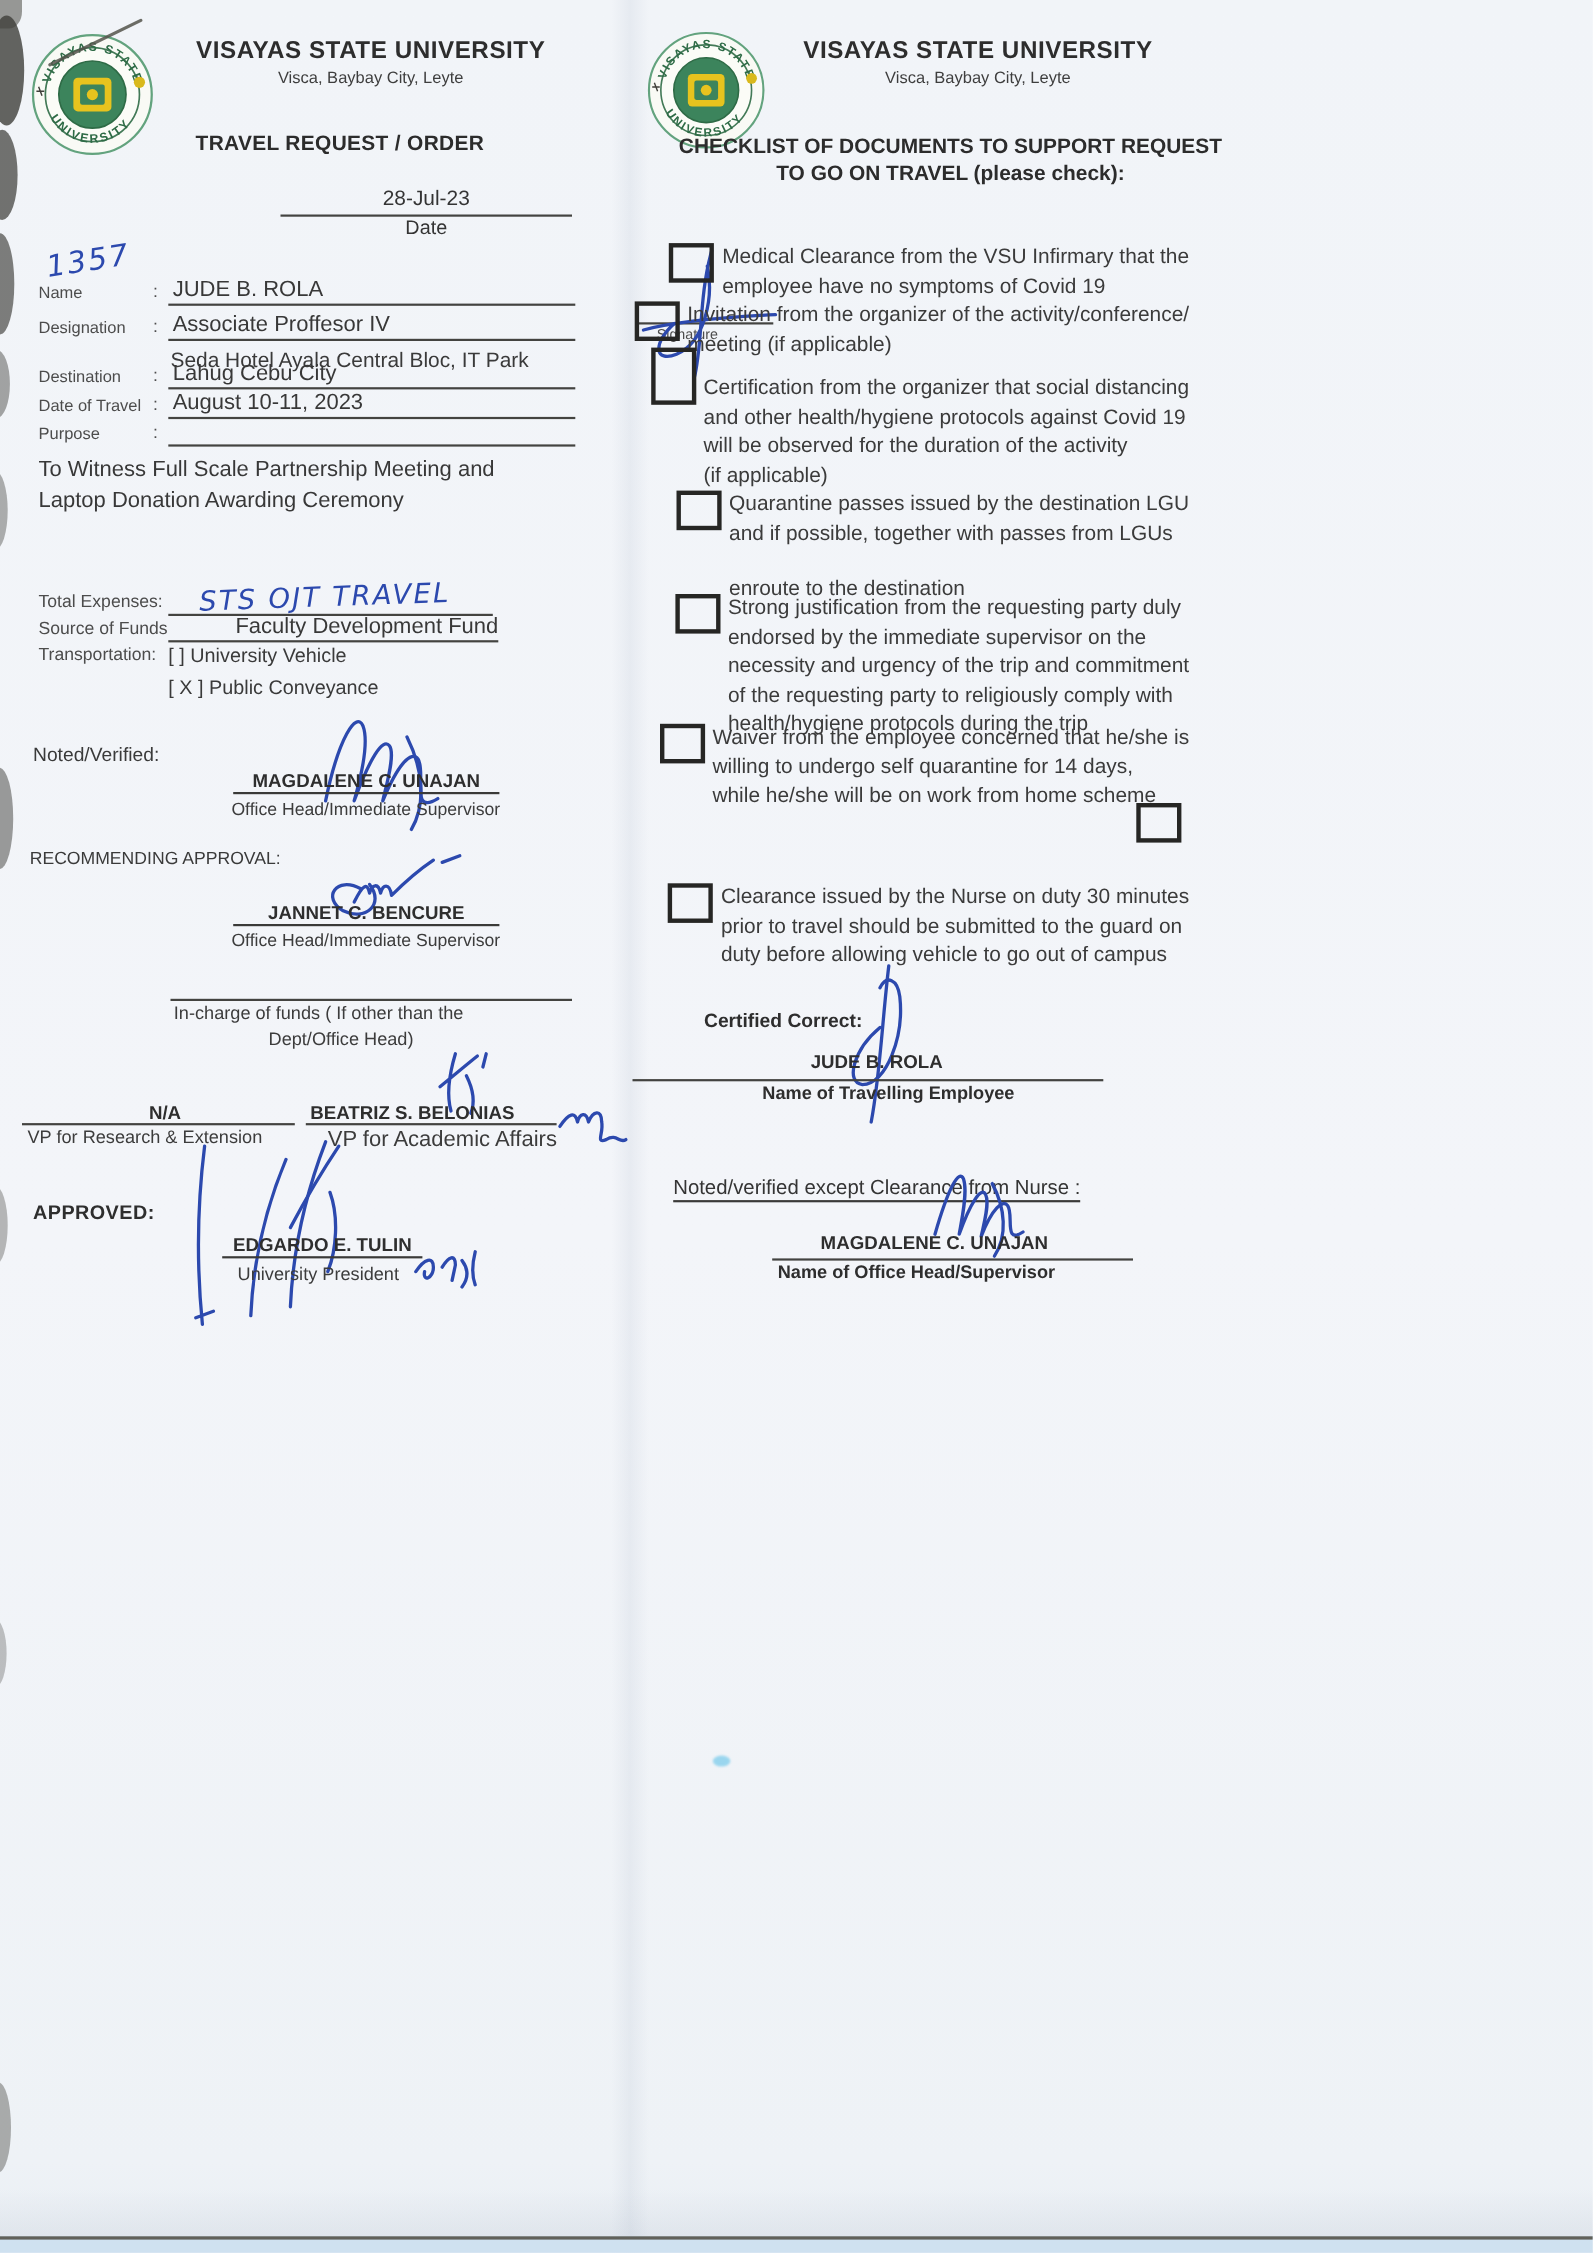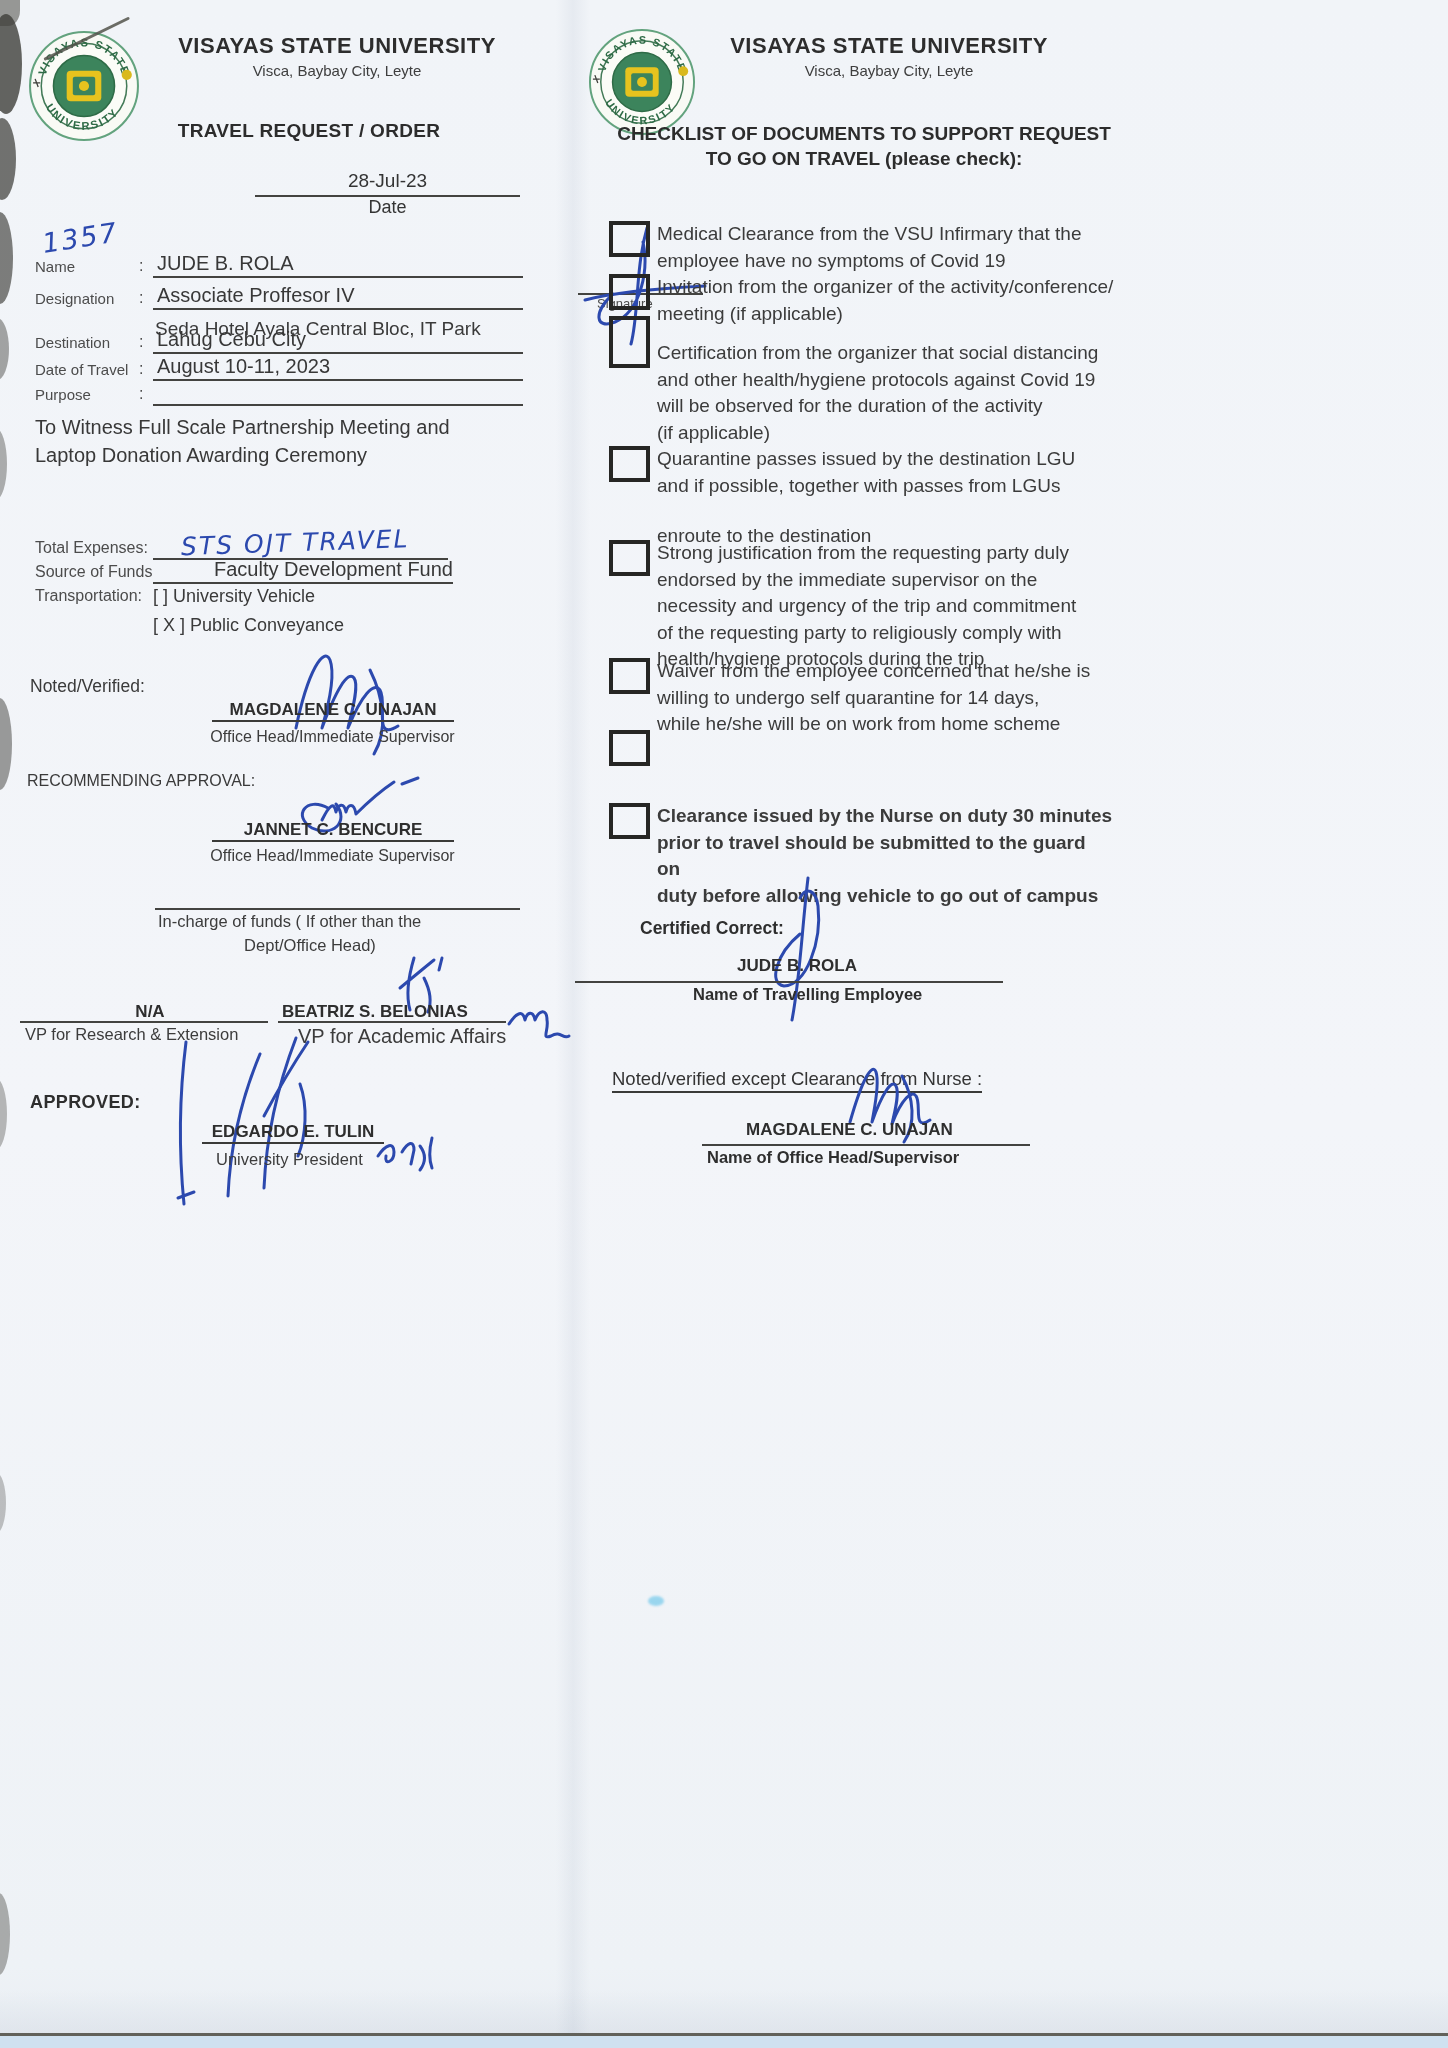--- a/index.html
+++ b/index.html
@@ -75,26 +75,26 @@
   .na-line{left:20px;top:1021px;width:248px;}
   .na-lab{left:25px;top:1025px;font-size:16.5px;}
   .bb-val{left:282px;top:1002px;font-size:17px;color:#2e2e2e;}
   .bb-line{left:278px;top:1021px;width:228px;}
   .bb-lab{left:298px;top:1025px;font-size:20px;}
   .ap-label{left:30px;top:1092px;font-size:18px;color:#2e2e2e;letter-spacing:.4px;}
   .et-name{left:202px;top:1122px;width:182px;text-align:center;font-size:17px;}
   .et-title{left:216px;top:1150px;font-size:16.5px;}
 
   
-  .citem{position:absolute;left:609px;width:505px;display:flex;align-items:flex-start;}
+  .citem{position:absolute;left:576px;width:505px;display:flex;align-items:flex-start;justify-content:flex-end;}
   .cbox{width:33px;height:28px;border:4px solid #262624;flex:none;margin-right:7px;background:transparent;}
   .cbox.tall{height:44px;}
   .ctext{font-size:19px;line-height:26.5px;color:#3b3b3b;}
   .ci1{top:221px;} .ci2{top:274px;} .ci3{top:316px;} .ci4{top:446px;}
-  .ci5{top:540px;} .ci6{top:658px;} .ci7{top:730px;} .ci8{top:803px;font-weight:bold;}
+  .ci5{top:540px;} .ci6{top:658px;} .ci7{top:730px;} .ci8{top:803px;}
   .ci3 .ctext{margin-top:24px;}
   .gap{margin-top:24px;}
 
   .cc-label{left:640px;top:918px;font-size:17.5px;color:#2e2e2e;}
   .jr-name{left:737px;top:956px;font-size:17px;color:#2e2e2e;}
   .jr-line{left:575px;top:981px;width:428px;}
   .jr-title{left:693px;top:985px;font-size:16.5px;color:#2e2e2e;}
   .ne-label{left:612px;top:1068px;font-size:18.5px;color:#343434;border-bottom:2.5px solid #3a3a38;padding-bottom:1px;}
   .mu-name{left:746px;top:1120px;font-size:17px;color:#2e2e2e;}
   .mu-line{left:702px;top:1144px;width:328px;}

